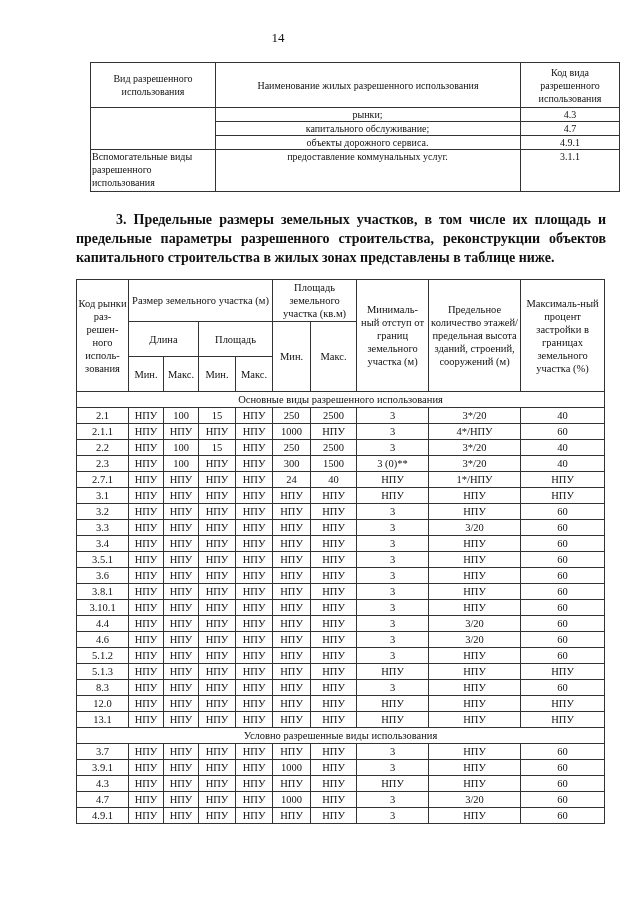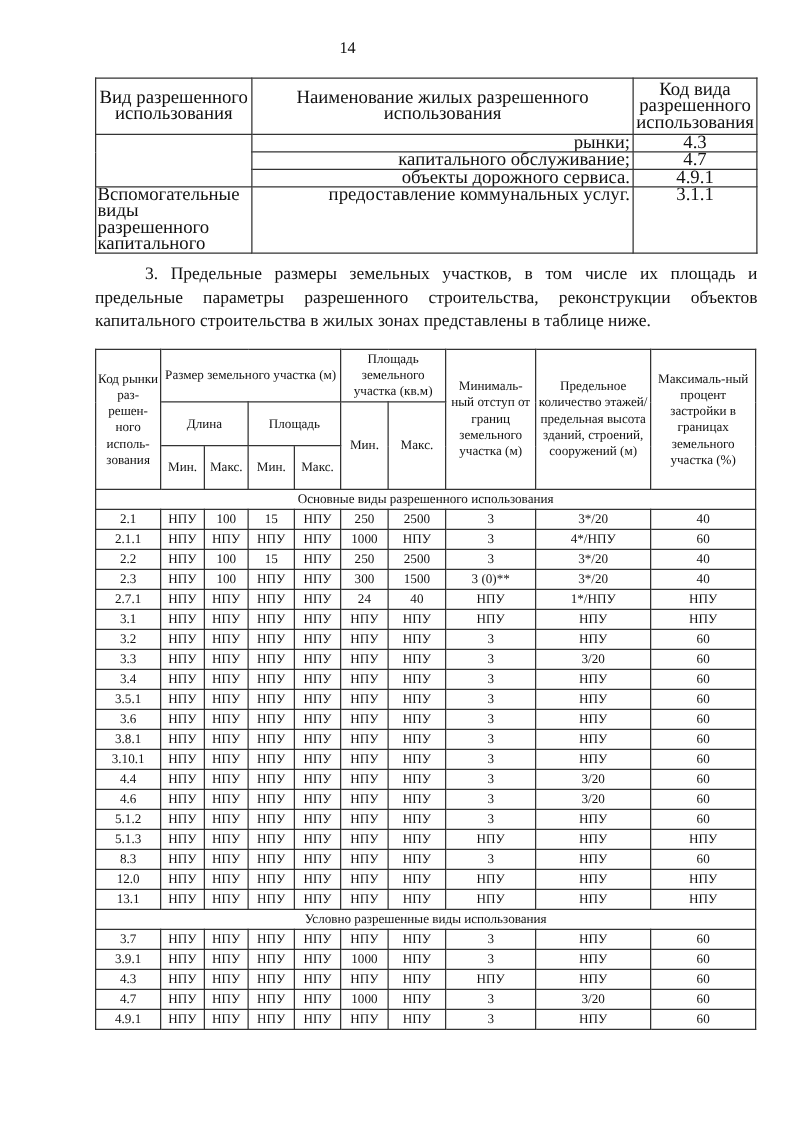--- a/index.html
+++ b/index.html
@@ -1,27 +1,27 @@
 <!DOCTYPE html>
 <html><head>
   <meta charset="utf-8">
   <style>
     html, body { margin: 0; padding: 0; background: #ffffff; }
     body { width: 640px; height: 905px; position: relative; overflow: hidden;
       font-family: "Liberation Serif", "DejaVu Serif", serif; color: #111; }
     .page-number { position: absolute; top: 30px; left: 0; width: 556px; text-align: center; font-size: 13px; }
     table { border-collapse: collapse; position: absolute; table-layout: fixed; }
     td, th { border: 1px solid #333; padding: 0 2px; font-weight: normal; vertical-align: middle; text-align: center; overflow: hidden; }
-    #t1 { left: 76px; top: 62px; width: 529px; font-size: 15px; line-height: 13px; padding-left: 41px; }
+    #t1 { left: 90px; top: 62px; width: 529px; font-size: 10px; line-height: 13px; padding-left: 41px; }
     #t1 th { height: 44px; }
-    #t1 td.name { text-align: right; padding-left: 1px; height: 13px; font-family: Liberation Serif, serif; }
+    #t1 td.name { text-align: center; padding-left: 1px; height: 13px; font-family: Liberation Serif, serif; }
     #t1 td.cat { text-align: left; padding-left: 1px; vertical-align: top; }
     #t1 td.code { vertical-align: top; }
     #t1 tr.sub td { height: 41px; }
-    .para { position: absolute; left: 76px; top: 210px; width: 530px; font-size: 14px; line-height: 19px; text-align: justify; }
+    .para { position: absolute; left: 76px; top: 210px; width: 530px; font-size: 14px; line-height: 19px; text-align: justify; font-weight: bold; }
     .para .first { text-indent: 40px; display: block; }
     #t2 { left: 76px; top: 279px; width: 528px; font-size: 10.5px; line-height: 13px; }
     #t2 th { padding: 1px 1px; }
     #t2 td { height: 15px; line-height: 14px; padding: 0 1px; }
     #t2 td.section { text-align: center; }
   </style>
 </head>
 <body>
 
 <div class="page-number">14</div>
@@ -45,21 +45,21 @@
   </tr>
   <tr>
     <td class="name">капитального обслуживание;</td>
     <td>4.7</td>
   </tr>
   <tr>
     <td class="name">объекты дорожного сервиса.</td>
     <td>4.9.1</td>
   </tr>
   <tr class="sub">
-    <td class="cat">Вспомогательные виды разрешенного капитального</td>
+    <td class="cat">Вспомогательные виды разрешенного использования</td>
     <td class="name" style="vertical-align:top">предоставление коммунальных услуг.</td>
     <td class="code">3.1.1</td>
   </tr>
 </tbody>
   </table>
 
 <div class="para">
   <span class="first">3. Предельные размеры земельных участков, в том числе их площадь и предельные параметры разрешенного строительства, реконструкции объектов капитального строительства в жилых зонах представлены в таблице ниже.</span>
 </div>
 

